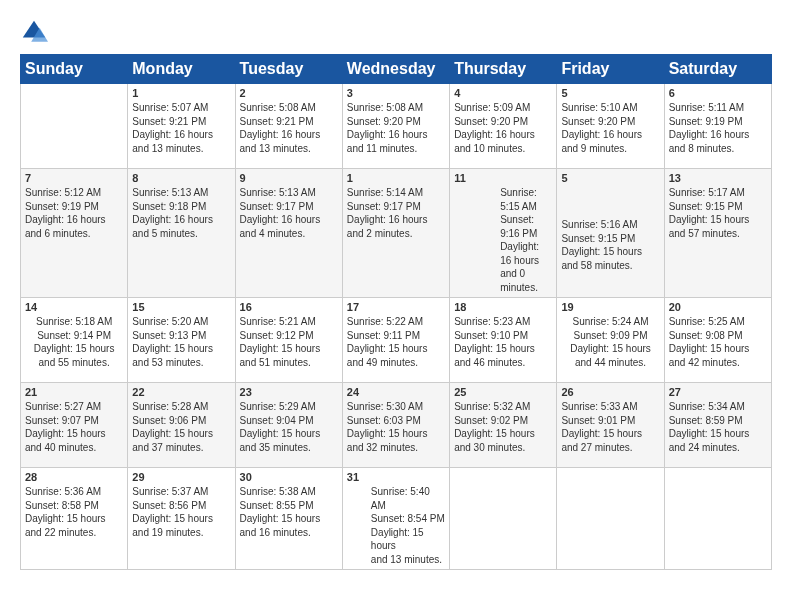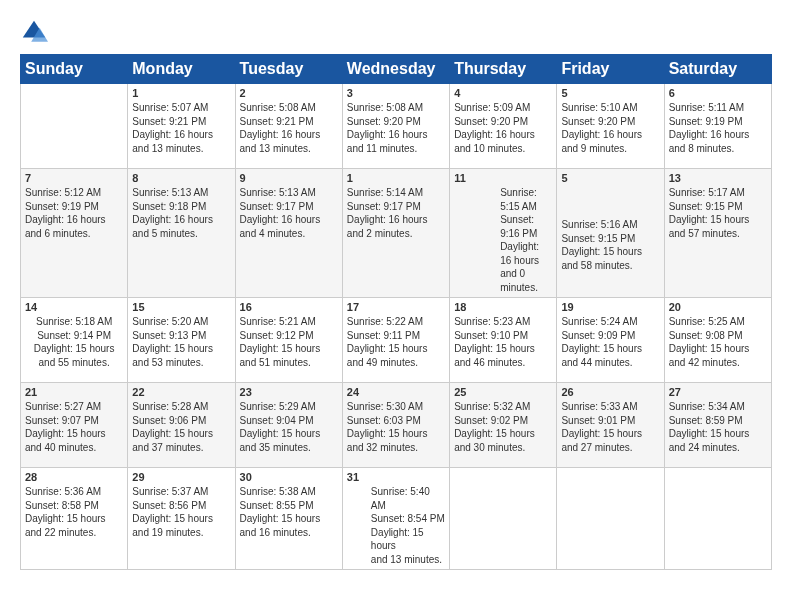--- a/index.html
+++ b/index.html
@@ -266,21 +266,21 @@
           </td>
           <td>
             <span class="day-num">18</span>
             <div class="cell-info" style="white-space: pre-line;">Sunrise: 5:23 AM
 Sunset: 9:10 PM
 Daylight: 15 hours
 and 46 minutes.</div>
           </td>
           <td>
             <span class="day-num">19</span>
-            <div class="cell-info" style="white-space: pre-line;">Sunrise: 5:24 AM
+            <div class="cell-info" style="white-space: pre-line; text-align: center;">Sunrise: 5:24 AM
 Sunset: 9:09 PM
 Daylight: 15 hours
 and 44 minutes.</div>
           </td>
           <td>
             <span class="day-num">20</span>
             <div class="cell-info" style="white-space: pre-line;">Sunrise: 5:25 AM
 Sunset: 9:08 PM
 Daylight: 15 hours
 and 42 minutes.</div>

